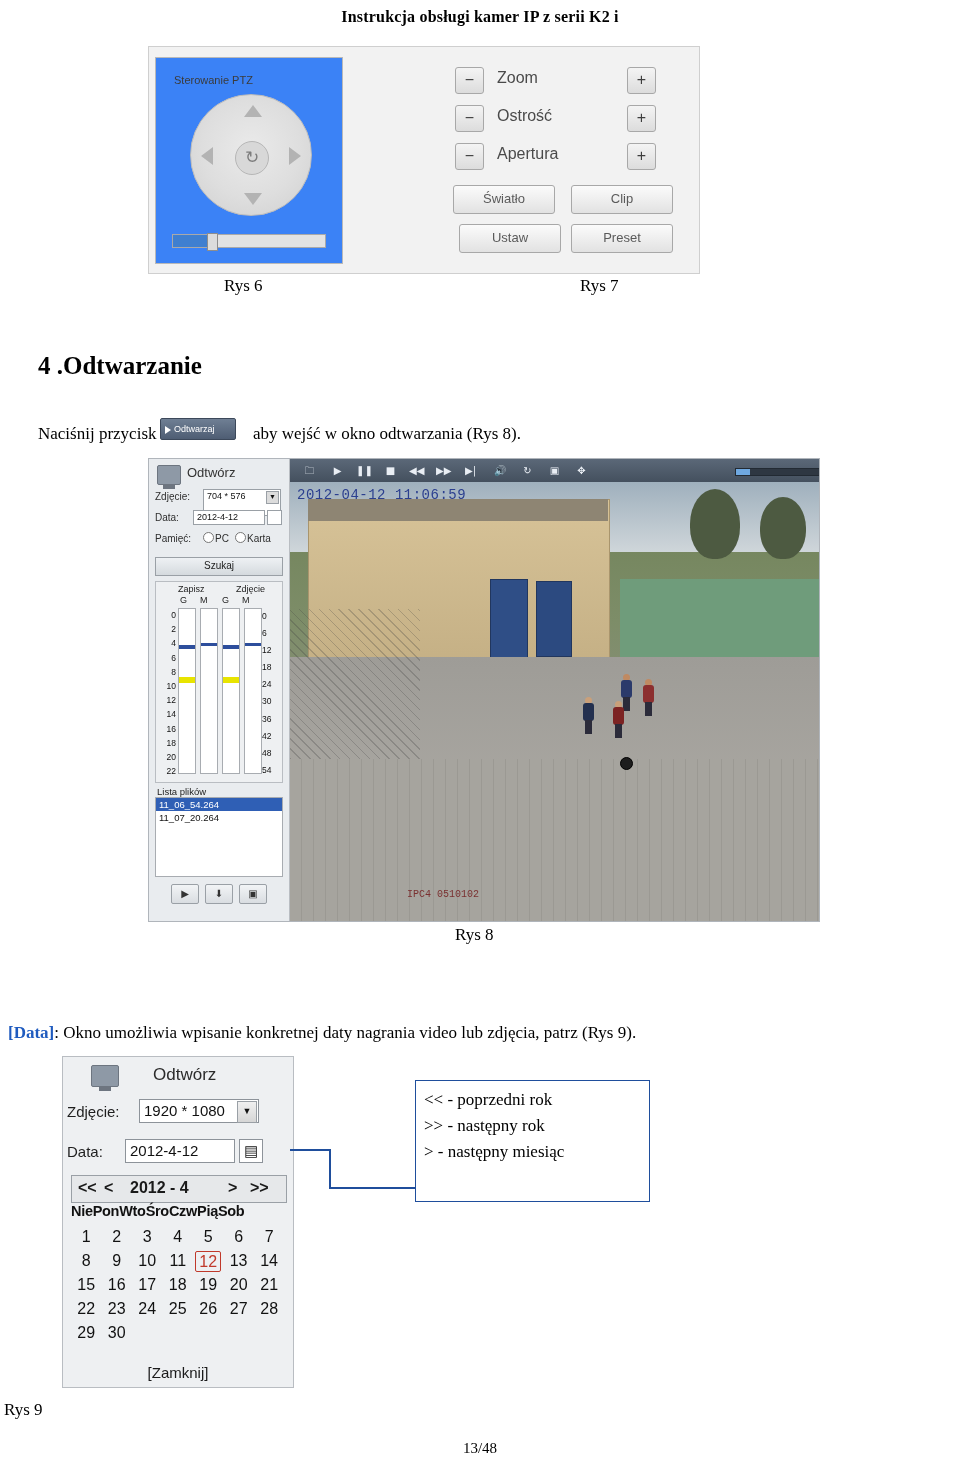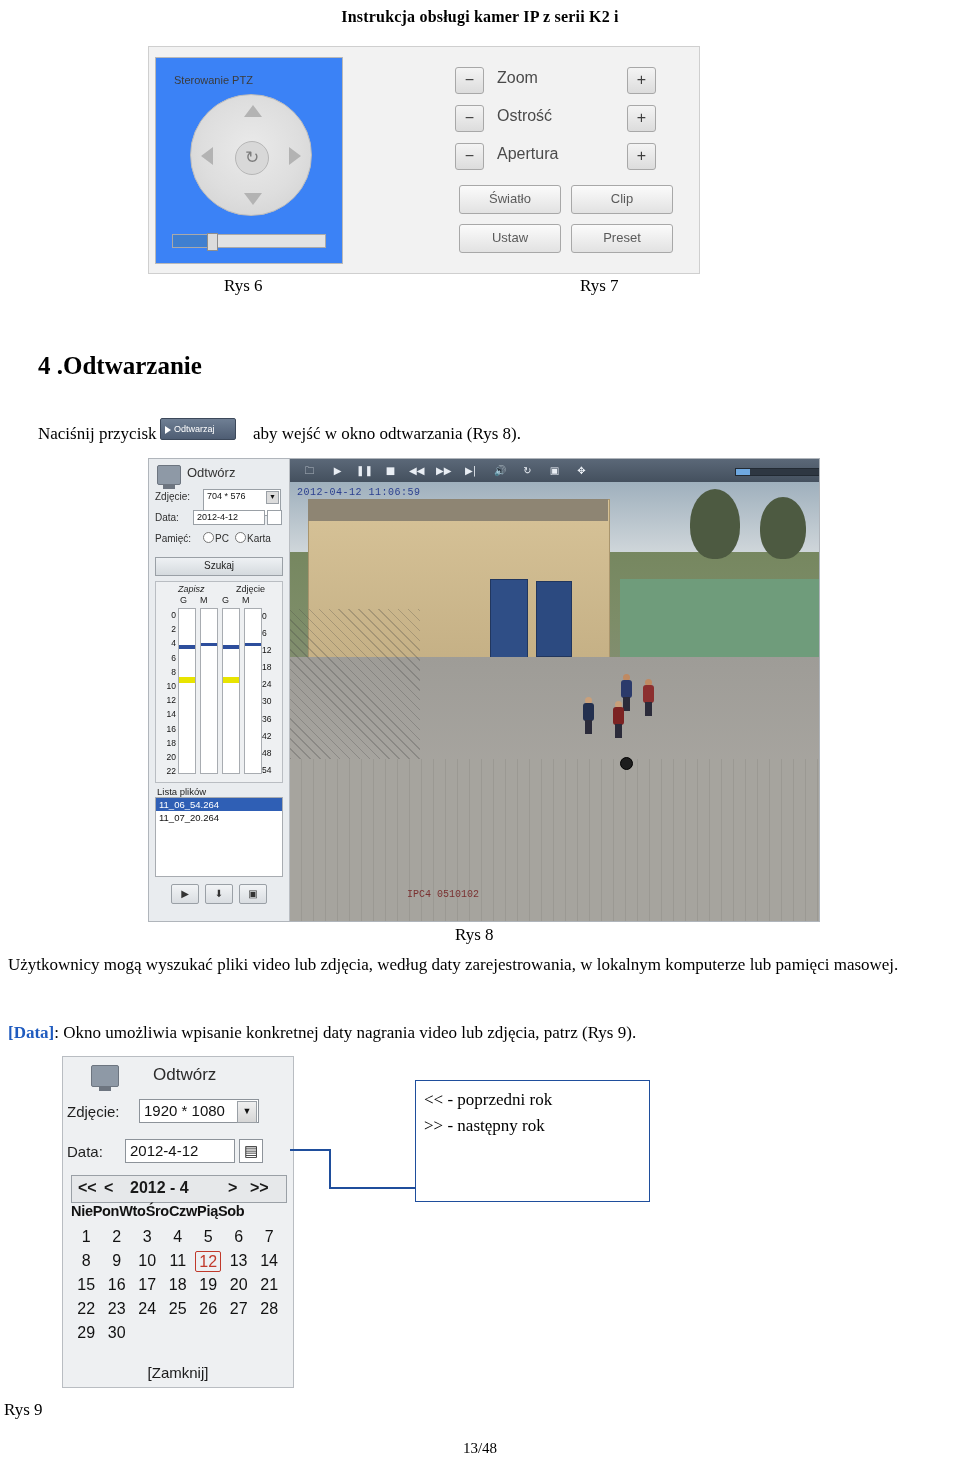--- a/index.html
+++ b/index.html
@@ -420,21 +420,21 @@
     border: 1px solid #222a33;
   }
   .tb-slider .fill {
     position: absolute; left: 0; top: 0;
     height: 100%; width: 14px; background: #6fa8e0;
   }
   .ts-overlay {
     position: absolute;
     left: 148px; top: 28px;
     font-family: "Liberation Mono", monospace;
-    font-size: 10px;
+    font-size: 14px;
     color: #2b3f8f;
     letter-spacing: .5px;
   }
   .ts-bottom {
     position: absolute;
     left: 258px; top: 430px;
     font-family: "Liberation Mono", monospace;
     font-size: 10px;
     color: #7a3030;
   }
@@ -665,21 +665,21 @@
         <div class="sqbtn" style="left:0;top:0;">−</div>
         <div class="lens-label">Ostrość</div>
         <div class="sqbtn" style="left:172px;top:0;">+</div>
       </div>
       <div class="lens-row" style="top:94px;">
         <div class="sqbtn" style="left:0;top:0;">−</div>
         <div class="lens-label">Apertura</div>
         <div class="sqbtn" style="left:172px;top:0;">+</div>
       </div>
 
-      <div class="wbtn" style="left:10px;top:136px;">Światło</div>
+      <div class="wbtn" style="left:4px;top:136px;">Światło</div>
       <div class="wbtn" style="left:122px;top:136px;">Clip</div>
       <div class="wbtn" style="left:10px;top:175px;">Ustaw</div>
       <div class="wbtn" style="left:122px;top:175px;">Preset</div>
     </div>
   </div>
 
   <div class="rys-caption" style="left:224px;top:276px;">Rys 6</div>
   <div class="rys-caption" style="left:580px;top:276px;">Rys 7</div>
 
   <div class="sec-title">4 .Odtwarzanie</div>
@@ -710,21 +710,21 @@
       <div class="lbl-s" style="left:6px;top:74px;">Pamięć:</div>
       <div style="position:absolute;left:54px;top:73px;width:9px;height:9px;border:1px solid #777;border-radius:50%;background:#fff;"></div>
       <div class="lbl-s" style="left:66px;top:74px;">PC</div>
       <div style="position:absolute;left:86px;top:73px;width:9px;height:9px;border:1px solid #777;border-radius:50%;background:#fff;"></div>
       <div class="lbl-s" style="left:98px;top:74px;">Karta</div>
 
       <div class="btn-szukaj">Szukaj</div>
 
       <div class="tl-wrap">
         <div class="tl-head">
-          <span style="position:absolute;left:22px;top:0;font-style:italic;">Zapisz</span>
+          <span style="position:absolute;left:22px;top:0;">Zapisz</span>
           <span style="position:absolute;left:62px;top:0;margin-left:18px;">Zdjęcie</span>
           <span style="position:absolute;left:24px;top:11px;">G</span>
           <span style="position:absolute;left:44px;top:11px;">M</span>
           <span style="position:absolute;left:66px;top:11px;">G</span>
           <span style="position:absolute;left:86px;top:11px;">M</span>
         </div>
 
         <div class="tl-nums" style="left:2px;width:18px;">0<br>2<br>4<br>6<br>8<br>10<br>12<br>14<br>16<br>18<br>20<br>22</div>
 
         <div class="tl-col" style="left:22px;">
@@ -809,21 +809,20 @@
       </div>
     </div>
 
     <div class="ts-overlay">2012-04-12 11:06:59</div>
 
     <div class="ts-bottom">IPC4 0510102</div>
   </div>
 
   <div class="rys8-cap">Rys 8</div>
 
-  <div class="para2">Użytkownicy mogą wyszukać pliki video lub zdjęcia, według daty zarejestrowania, w lokalnym komputerze lub pamięci masowej.</div>
   <div class="para3">
     <span class="data-tag">[Data]</span><span>: Okno umożliwia wpisanie konkretnej daty nagrania video lub zdjęcia, patrz (Rys 9).</span>
   </div>
 
   <div class="rys9">
     <div class="r9-pc"></div>
     <div class="r9-title">Odtwórz</div>
 
     <div class="r9-lbl" style="left:4px;top:46px;">Zdjęcie:</div>
     <div class="r9-field" style="left:76px;top:42px;width:120px;height:24px;">
@@ -900,17 +899,18 @@
     <div class="r9-close">[Zamknij]</div>
   </div>
 
   <svg class="leader" viewBox="0 0 126 56">
     <polyline points="0,10 40,10 40,48 126,48" fill="none" stroke="#1f4e9c" stroke-width="2"></polyline>
   </svg>
 
   <div class="callout">
     <div>&lt;&lt; - poprzedni rok</div>
     <div>&gt;&gt; - następny rok</div>
+    <div>&gt; - następny miesiąc</div>
   </div>
 
   <div class="rys9-cap">Rys 9</div>
   <div class="footer-page">13/48</div>
 </div>
 
 </body></html>

